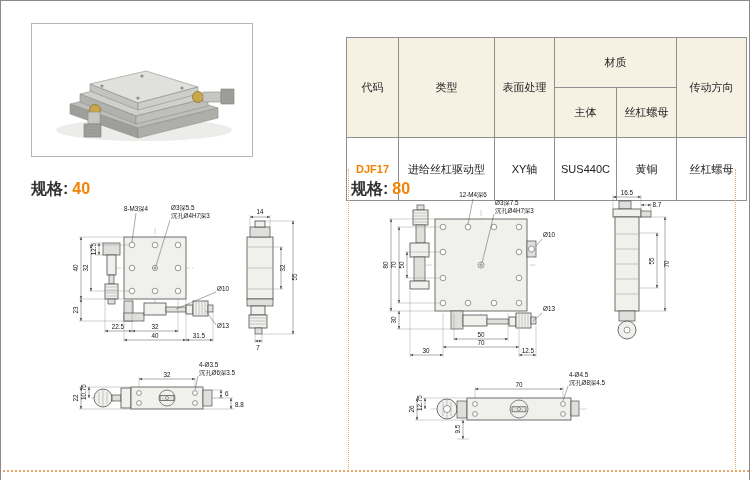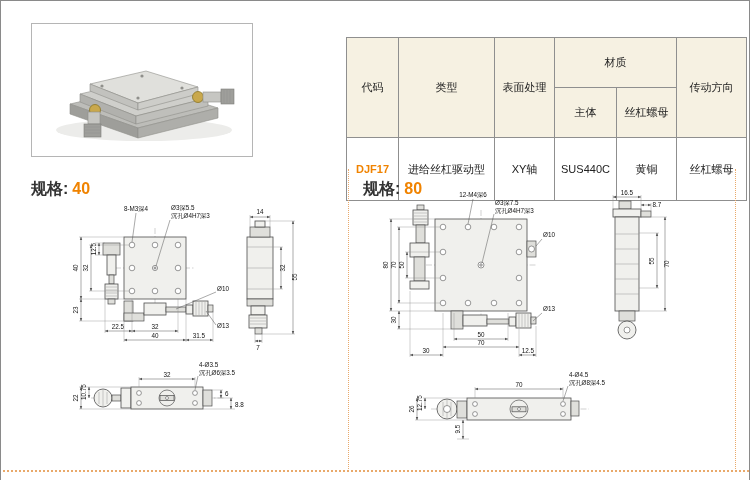--- a/index.html
+++ b/index.html
@@ -269,21 +269,21 @@
       <line class="ext" x1="173" y1="193" x2="184" y2="193"></line>
         <line class="ext" x1="173" y1="201" x2="194" y2="201"></line>
       <line class="dim" x1="182" y1="193" x2="182" y2="201"></line>
       <text class="dt" x="186" y="199">6</text>
       <line class="ext" x1="164" y1="212" x2="196" y2="212"></line>
       <line class="dim" x1="192" y1="201" x2="192" y2="212"></line>
       <text class="dt" x="196" y="210">8.8</text>
     </g>
   </svg>
 
-  <div class="spec-head" style="left:362px;top:178px">
+  <div class="spec-head" style="left:350px;top:178px">
     <span>规格:</span><span class="num">80</span>
   </div>
 
   <svg class="drawing" style="left:372px;top:188px" width="360" height="276" viewBox="0 0 360 276">
 
     <g>
       <line class="cl" x1="108" y1="21" x2="108" y2="131"></line>
         <line class="cl" x1="53" y1="76" x2="163" y2="76"></line>
       <rect class="p1" x="62" y="30" width="92" height="92"></rect>
       <circle class="hole" cx="70" cy="38" r="2.8"></circle>

